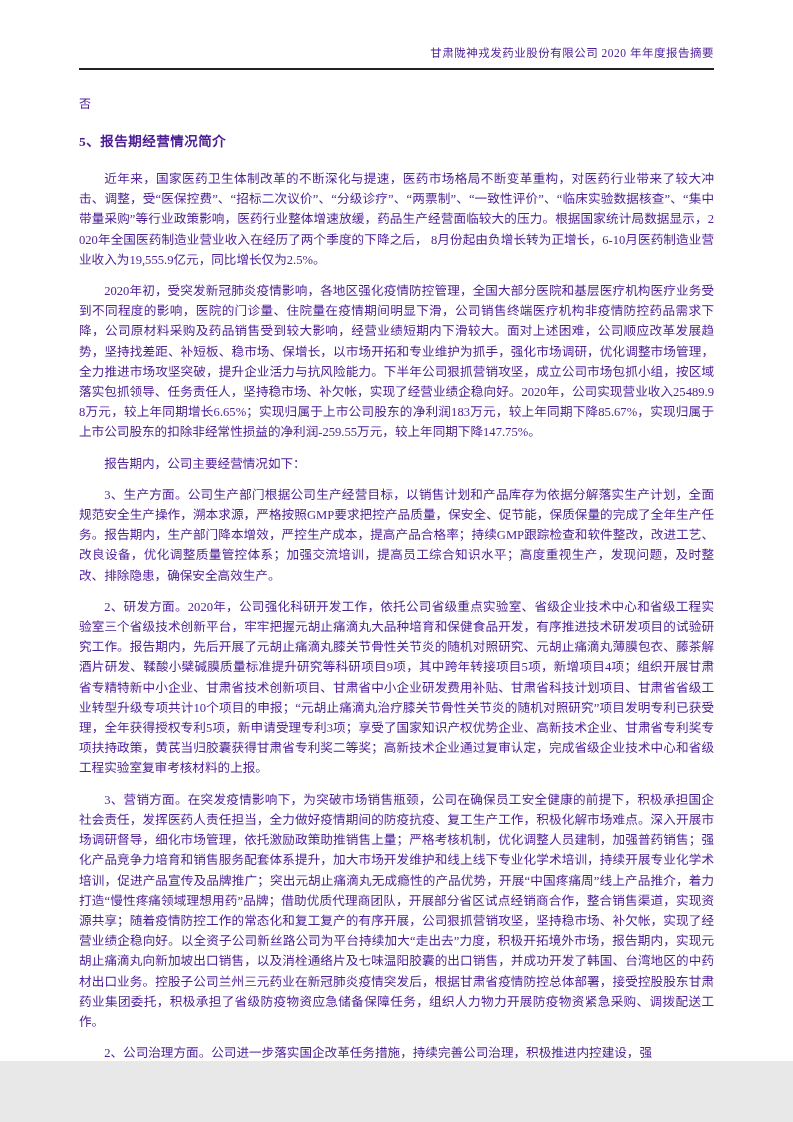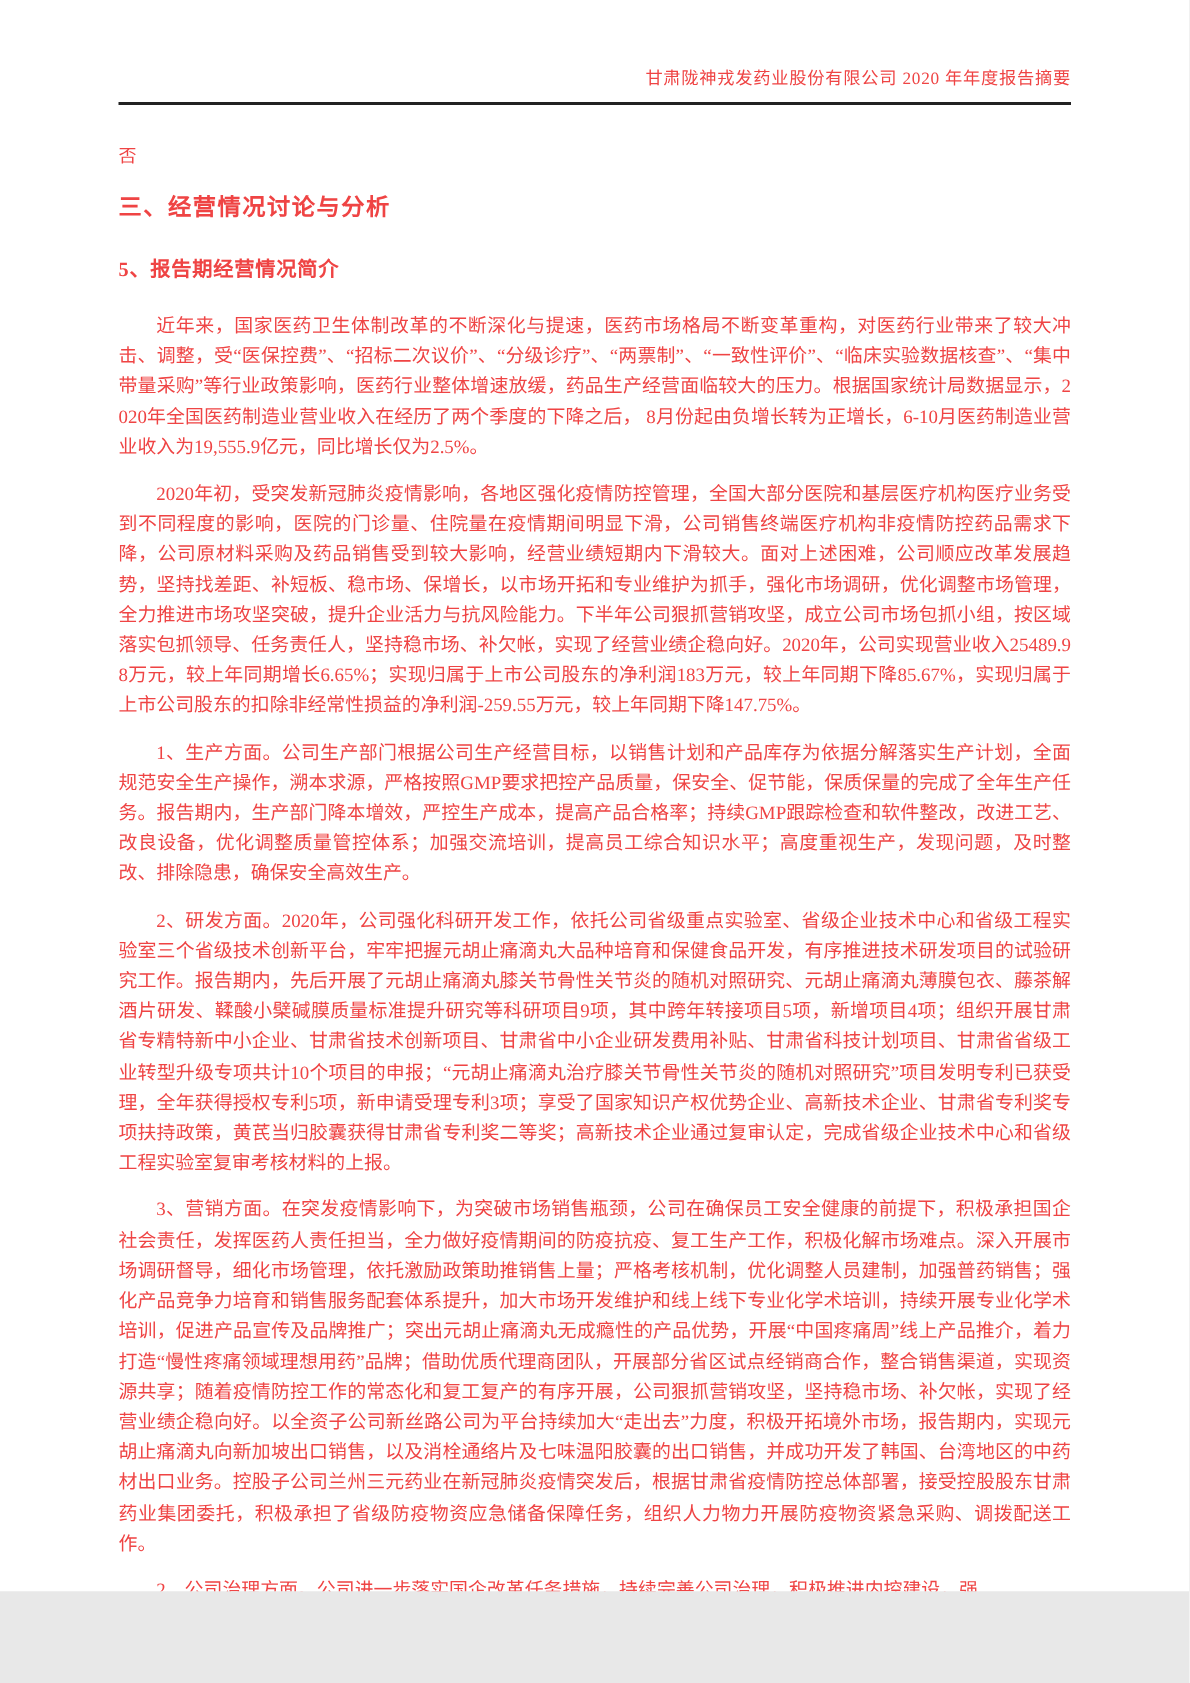--- a/index.html
+++ b/index.html
@@ -6,21 +6,21 @@
     margin: 0;
     padding: 0;
     background: #e8e8e8;
   }
   .page {
     position: relative;
     width: 793px;
     height: 1061px;
     margin: 0 auto;
     background: #ffffff;
-    color: #ef4444;
+    color: #4c1d95;
     font-family: "Liberation Serif", "DejaVu Serif", serif;
     overflow: hidden;
     box-sizing: border-box;
   }
   .header {
     margin: 0 79px;
     padding-top: 46px;
     padding-bottom: 7px;
     border-bottom: 2px solid #222222;
     text-align: right;
@@ -76,30 +76,30 @@
 <div class="page">
 
   <div class="header">
     <span>甘肃陇神戎发药业股份有限公司 2020 年年度报告摘要</span>
   </div>
 
   <div class="content">
 
     <div class="answer-line">否</div>
 
-    <h1 class="section-heading">三、经营情况讨论与分析</h1>
 
     <h2 class="subsection-heading">5、报告期经营情况简介</h2>
 
     <p class="body-para">近年来，国家医药卫生体制改革的不断深化与提速，医药市场格局不断变革重构，对医药行业带来了较大冲击、调整，受“医保控费”、“招标二次议价”、“分级诊疗”、“两票制”、“一致性评价”、“临床实验数据核查”、“集中带量采购”等行业政策影响，医药行业整体增速放缓，药品生产经营面临较大的压力。根据国家统计局数据显示，2020年全国医药制造业营业收入在经历了两个季度的下降之后， 8月份起由负增长转为正增长，6-10月医药制造业营业收入为19,555.9亿元，同比增长仅为2.5%。</p>
 
     <p class="body-para">2020年初，受突发新冠肺炎疫情影响，各地区强化疫情防控管理，全国大部分医院和基层医疗机构医疗业务受到不同程度的影响，医院的门诊量、住院量在疫情期间明显下滑，公司销售终端医疗机构非疫情防控药品需求下降，公司原材料采购及药品销售受到较大影响，经营业绩短期内下滑较大。面对上述困难，公司顺应改革发展趋势，坚持找差距、补短板、稳市场、保增长，以市场开拓和专业维护为抓手，强化市场调研，优化调整市场管理，全力推进市场攻坚突破，提升企业活力与抗风险能力。下半年公司狠抓营销攻坚，成立公司市场包抓小组，按区域落实包抓领导、任务责任人，坚持稳市场、补欠帐，实现了经营业绩企稳向好。2020年，公司实现营业收入25489.98万元，较上年同期增长6.65%；实现归属于上市公司股东的净利润183万元，较上年同期下降85.67%，实现归属于上市公司股东的扣除非经常性损益的净利润-259.55万元，较上年同期下降147.75%。</p>
 
+    <p class="body-para">报告期内，公司主要经营情况如下：</p>
 
-    <p class="body-para">1、生产方面。公司生产部门根据公司生产经营目标，以销售计划和产品库存为依据分解落实生产计划，全面规范安全生产操作，溯本求源，严格按照GMP要求把控产品质量，保安全、促节能，保质保量的完成了全年生产任务。报告期内，生产部门降本增效，严控生产成本，提高产品合格率；持续GMP跟踪检查和软件整改，改进工艺、改良设备，优化调整质量管控体系；加强交流培训，提高员工综合知识水平；高度重视生产，发现问题，及时整改、排除隐患，确保安全高效生产。</p>
+    <p class="body-para">3、生产方面。公司生产部门根据公司生产经营目标，以销售计划和产品库存为依据分解落实生产计划，全面规范安全生产操作，溯本求源，严格按照GMP要求把控产品质量，保安全、促节能，保质保量的完成了全年生产任务。报告期内，生产部门降本增效，严控生产成本，提高产品合格率；持续GMP跟踪检查和软件整改，改进工艺、改良设备，优化调整质量管控体系；加强交流培训，提高员工综合知识水平；高度重视生产，发现问题，及时整改、排除隐患，确保安全高效生产。</p>
 
     <p class="body-para">2、研发方面。2020年，公司强化科研开发工作，依托公司省级重点实验室、省级企业技术中心和省级工程实验室三个省级技术创新平台，牢牢把握元胡止痛滴丸大品种培育和保健食品开发，有序推进技术研发项目的试验研究工作。报告期内，先后开展了元胡止痛滴丸膝关节骨性关节炎的随机对照研究、元胡止痛滴丸薄膜包衣、藤茶解酒片研发、鞣酸小檗碱膜质量标准提升研究等科研项目9项，其中跨年转接项目5项，新增项目4项；组织开展甘肃省专精特新中小企业、甘肃省技术创新项目、甘肃省中小企业研发费用补贴、甘肃省科技计划项目、甘肃省省级工业转型升级专项共计10个项目的申报；“元胡止痛滴丸治疗膝关节骨性关节炎的随机对照研究”项目发明专利已获受理，全年获得授权专利5项，新申请受理专利3项；享受了国家知识产权优势企业、高新技术企业、甘肃省专利奖专项扶持政策，黄芪当归胶囊获得甘肃省专利奖二等奖；高新技术企业通过复审认定，完成省级企业技术中心和省级工程实验室复审考核材料的上报。</p>
 
     <p class="body-para">3、营销方面。在突发疫情影响下，为突破市场销售瓶颈，公司在确保员工安全健康的前提下，积极承担国企社会责任，发挥医药人责任担当，全力做好疫情期间的防疫抗疫、复工生产工作，积极化解市场难点。深入开展市场调研督导，细化市场管理，依托激励政策助推销售上量；严格考核机制，优化调整人员建制，加强普药销售；强化产品竞争力培育和销售服务配套体系提升，加大市场开发维护和线上线下专业化学术培训，持续开展专业化学术培训，促进产品宣传及品牌推广；突出元胡止痛滴丸无成瘾性的产品优势，开展“中国疼痛周”线上产品推介，着力打造“慢性疼痛领域理想用药”品牌；借助优质代理商团队，开展部分省区试点经销商合作，整合销售渠道，实现资源共享；随着疫情防控工作的常态化和复工复产的有序开展，公司狠抓营销攻坚，坚持稳市场、补欠帐，实现了经营业绩企稳向好。以全资子公司新丝路公司为平台持续加大“走出去”力度，积极开拓境外市场，报告期内，实现元胡止痛滴丸向新加坡出口销售，以及消栓通络片及七味温阳胶囊的出口销售，并成功开发了韩国、台湾地区的中药材出口业务。控股子公司兰州三元药业在新冠肺炎疫情突发后，根据甘肃省疫情防控总体部署，接受控股股东甘肃药业集团委托，积极承担了省级防疫物资应急储备保障任务，组织人力物力开展防疫物资紧急采购、调拨配送工作。</p>
 
     <p class="body-para">2、公司治理方面。公司进一步落实国企改革任务措施，持续完善公司治理，积极推进内控建设，强</p>
 
   </div>
 
   <div class="page-number">5</div>

